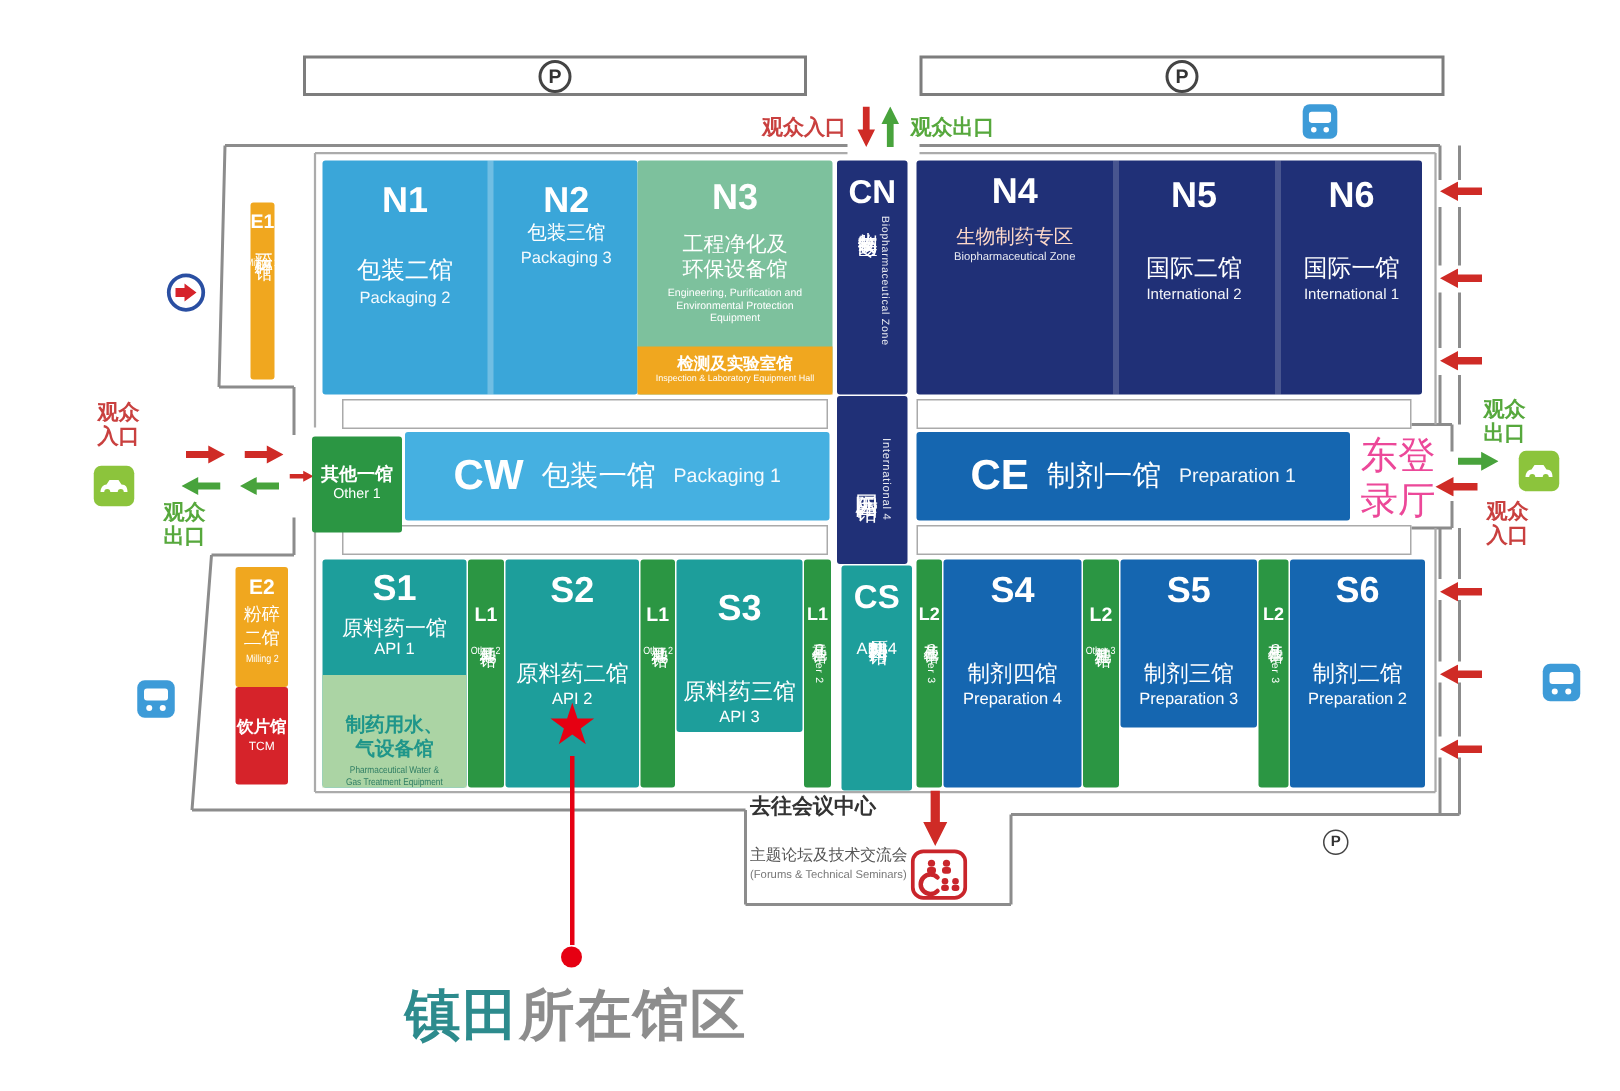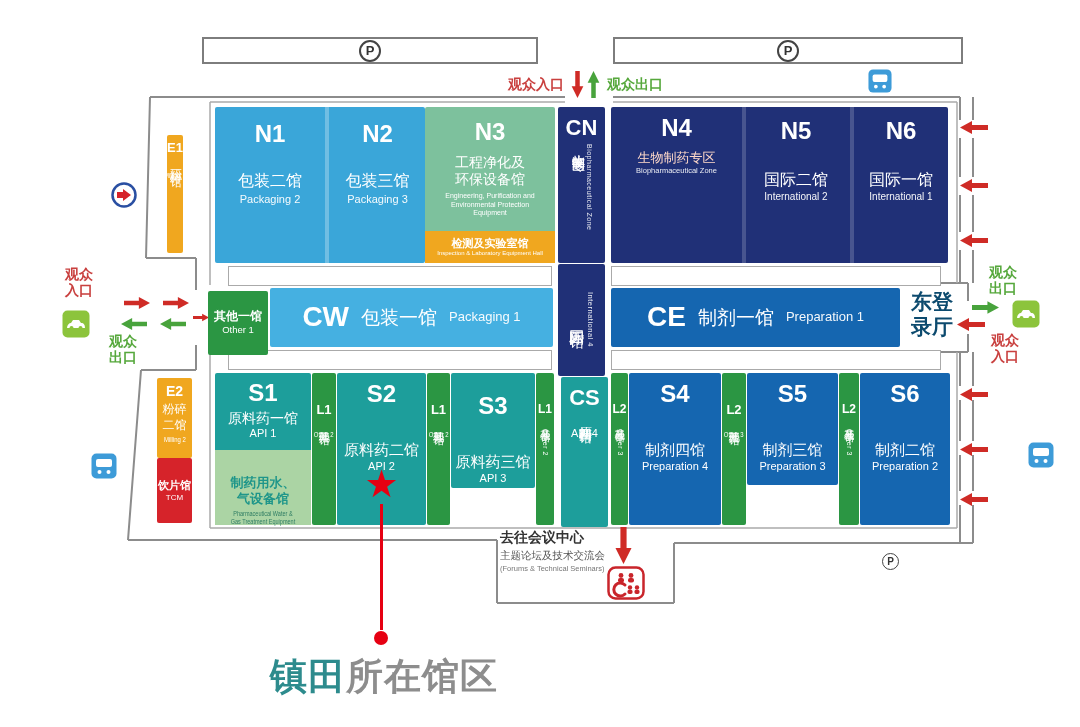--- a/index.html
+++ b/index.html
@@ -154,21 +154,21 @@
 
   <div class="abs c-pblue" style="left:215px;top:107px;width:210px;height:156px;border-radius:2px">
     <div class="divider" style="left:110px"></div>
     <div class="hall" style="left:0;top:0;width:110px;height:156px;padding-top:13px;background:none">
       <span class="b" style="font-size:24px">N1</span>
       <span style="font-size:16px;margin-top:24px">包装二馆</span>
       <span style="font-size:11px;margin-top:3px;opacity:.95">Packaging 2</span>
     </div>
     <div class="hall" style="left:115px;top:0;width:95px;height:156px;padding-top:13px;background:none">
       <span class="b" style="font-size:24px">N2</span>
-      <span style="font-size:16px;margin-top:24px">包装三馆</span>
+      <span style="font-size:13px;">包装三馆</span>
       <span style="font-size:11px;margin-top:3px;opacity:.95">Packaging 3</span>
     </div>
   </div>
   <div class="hall c-n3" style="left:425px;top:107px;width:130px;height:156px;padding-top:11px">
     <span class="b" style="font-size:24px">N3</span>
     <span style="font-size:14px;margin-top:8px">工程净化及</span>
     <span style="font-size:14px;margin-top:1px">环保设备馆</span>
     <span style="font-size:7px;margin-top:5px;width:86%;line-height:1.25">Engineering, Purification and Environmental Protection Equipment</span>
     <div class="hall c-org" style="left:0;bottom:0;top:auto;width:130px;height:32px;justify-content:center;border-radius:0">
       <span class="b" style="font-size:11px">检测及实验室馆</span>
@@ -220,21 +220,21 @@
     <div class="row" style="align-items:center">
       <span class="vt" style="font-size:15px;letter-spacing:1px">国际四馆</span>
       <span class="vr" style="font-size:7.5px;opacity:.9">International 4</span>
     </div>
   </div>
   <div class="hall c-blue row" style="left:611px;top:288px;width:289px;height:59px;flex-direction:row;gap:12px">
     <span class="b" style="font-size:28px">CE</span>
     <span style="font-size:19px">制剂一馆</span>
     <span style="font-size:13px;opacity:.95">Preparation 1</span>
   </div>
-  <div class="abs" style="left:903px;top:289px;width:58px;text-align:center;color:#0c4a6e;font-weight:700;font-size:21px;line-height:1.2">
+  <div class="abs" style="left:903px;top:289px;width:58px;text-align:center;color:#ec4899;font-weight:400;font-size:25px;line-height:1.2">
     <div>东登</div>
       <div>录厅</div>
   </div>
 
   <div class="abs lbl-grn" style="left:980px;top:264px;width:46px">
     <div>观众</div>
       <div>出口</div>
   </div>
   <div class="arrow" style="left:972px;top:301px;width:27px;height:13px">
     <svg viewBox="0 0 28 13">
@@ -366,21 +366,21 @@
     <svg viewBox="0 0 26 26">
         <rect x="0.5" y="0.5" width="25" height="25" rx="5" fill="#3d9bd8"></rect>
         <rect x="5" y="6" width="16" height="8" rx="2" fill="#fff"></rect>
         <circle cx="8.5" cy="19" r="2" fill="#fff"></circle>
         <circle cx="17.5" cy="19" r="2" fill="#fff"></circle>
       </svg>
   </div>
 
   <div class="abs" style="left:500px;top:529px;width:160px;color:#333">
     <div class="b" style="font-size:14px">去往会议中心</div>
-    <div style="font-size:10.5px;margin-top:2px;color:#555">主题论坛及技术交流会</div>
+    <div style="font-size:10.5px;margin-top:16px;color:#555">主题论坛及技术交流会</div>
     <div style="font-size:7.5px;margin-top:1px;color:#777">(Forums &amp; Technical Seminars)</div>
   </div>
   <div class="arrow" style="left:615px;top:527px;width:17px;height:37px">
     <svg viewBox="0 0 13 30">
         <path d="M4 0 H9 V17 H13 L6.5 30 L0 17 H4 Z" fill="#cf2b26"></path>
       </svg>
   </div>
   <div class="icon-sq" style="left:607px;top:566px;width:38px;height:34px">
     <svg viewBox="0 0 38 34">
       <rect x="1.5" y="1.5" width="35" height="31" rx="7" fill="#fff" stroke="#c9252b" stroke-width="2.5"></rect>

